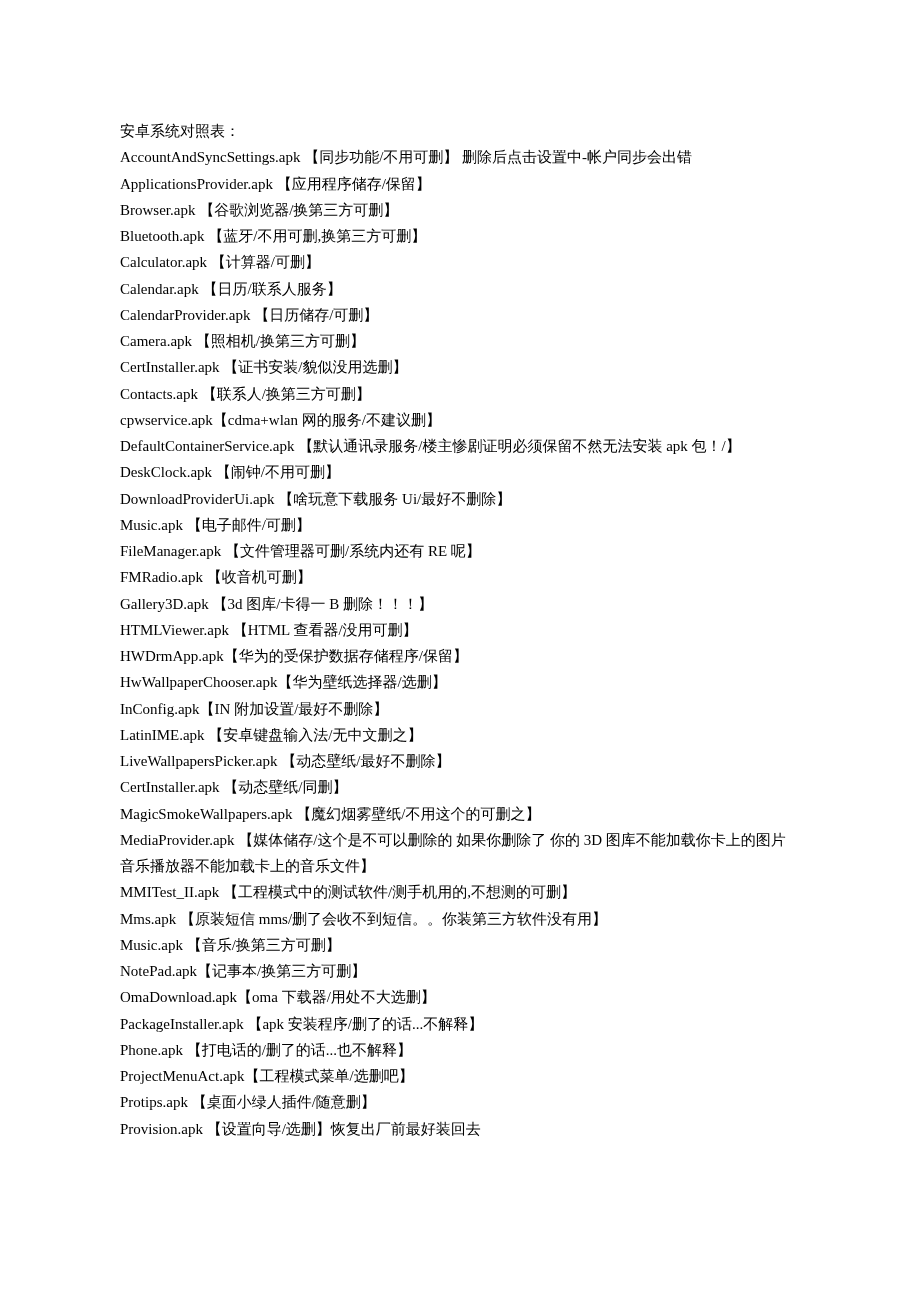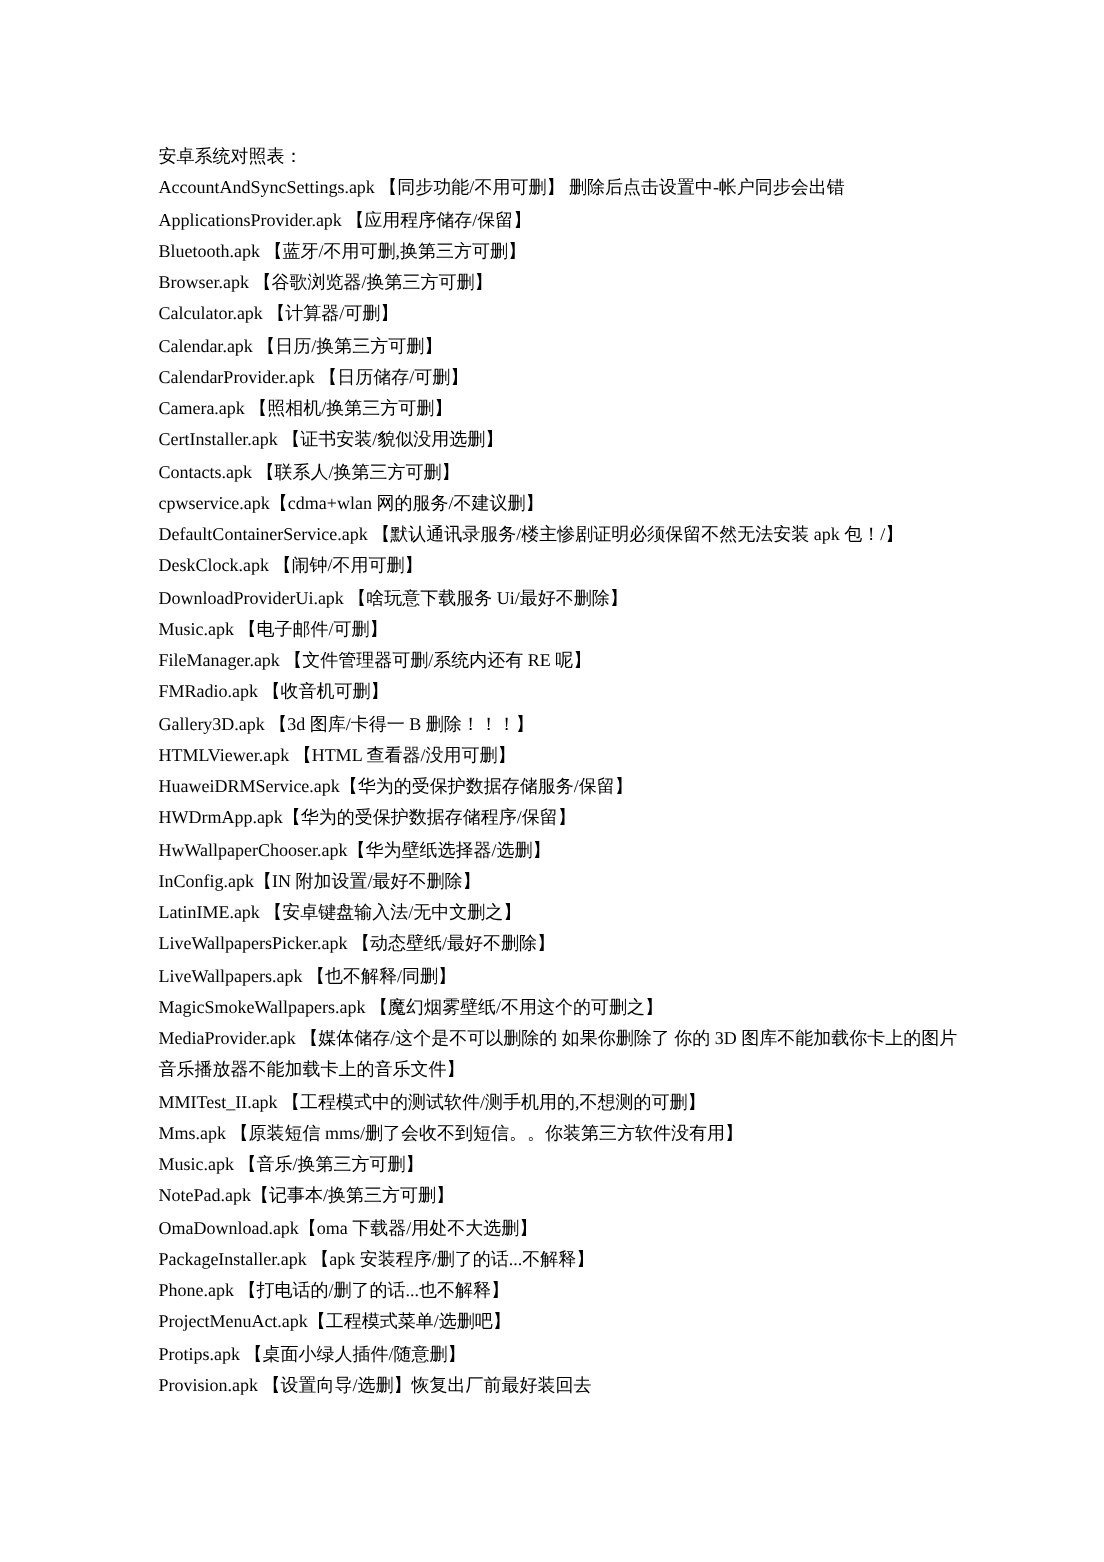--- a/index.html
+++ b/index.html
@@ -11,55 +11,53 @@
       color: #000000;
       width: 920px;
     }
     .page {
       padding: 118px 120px 60px 120px;
       line-height: 1.75;
     }
     .line {
       white-space: normal;
       word-break: break-word;
-      margin-left: 12px;
     }
   </style>
 </head>
 <body>
 
 <div class="page">
   <div class="line">安卓系统对照表：</div>
   <div id="lines-container">
       <div class="line">AccountAndSyncSettings.apk 【同步功能/不用可删】 删除后点击设置中-帐户同步会出错</div>
       <div class="line">ApplicationsProvider.apk 【应用程序储存/保留】</div>
+      <div class="line">Browser.apk 【谷歌浏览器/换第三方可删】</div>
       <div class="line">Bluetooth.apk 【蓝牙/不用可删,换第三方可删】</div>
-      <div class="line">Browser.apk 【谷歌浏览器/换第三方可删】</div>
       <div class="line">Calculator.apk 【计算器/可删】</div>
-      <div class="line">Calendar.apk 【日历/换第三方可删】</div>
+      <div class="line">Calendar.apk 【日历/联系人服务】</div>
       <div class="line">CalendarProvider.apk 【日历储存/可删】</div>
       <div class="line">Camera.apk 【照相机/换第三方可删】</div>
       <div class="line">CertInstaller.apk 【证书安装/貌似没用选删】</div>
       <div class="line">Contacts.apk 【联系人/换第三方可删】</div>
       <div class="line">cpwservice.apk【cdma+wlan 网的服务/不建议删】</div>
       <div class="line">DefaultContainerService.apk 【默认通讯录服务/楼主惨剧证明必须保留不然无法安装 apk 包！/】</div>
       <div class="line">DeskClock.apk 【闹钟/不用可删】</div>
       <div class="line">DownloadProviderUi.apk 【啥玩意下载服务 Ui/最好不删除】</div>
       <div class="line">Music.apk 【电子邮件/可删】</div>
       <div class="line">FileManager.apk 【文件管理器可删/系统内还有 RE 呢】</div>
       <div class="line">FMRadio.apk 【收音机可删】</div>
       <div class="line">Gallery3D.apk 【3d 图库/卡得一 B 删除！！！】</div>
       <div class="line">HTMLViewer.apk 【HTML 查看器/没用可删】</div>
-      <div class="line">HuaweiDRMService.apk【华为的受保护数据存储服务/保留】</div>
       <div class="line">HWDrmApp.apk【华为的受保护数据存储程序/保留】</div>
       <div class="line">HwWallpaperChooser.apk【华为壁纸选择器/选删】</div>
       <div class="line">InConfig.apk【IN 附加设置/最好不删除】</div>
       <div class="line">LatinIME.apk 【安卓键盘输入法/无中文删之】</div>
       <div class="line">LiveWallpapersPicker.apk 【动态壁纸/最好不删除】</div>
-      <div class="line">LiveWallpapers.apk 【也不解释/同删】</div>
+      <div class="line">CertInstaller.apk 【动态壁纸/同删】</div>
       <div class="line">MagicSmokeWallpapers.apk 【魔幻烟雾壁纸/不用这个的可删之】</div>
       <div class="line">MediaProvider.apk 【媒体储存/这个是不可以删除的 如果你删除了 你的 3D 图库不能加载你卡上的图片 音乐播放器不能加载卡上的音乐文件】</div>
       <div class="line">MMITest_II.apk 【工程模式中的测试软件/测手机用的,不想测的可删】</div>
       <div class="line">Mms.apk 【原装短信 mms/删了会收不到短信。。你装第三方软件没有用】</div>
       <div class="line">Music.apk 【音乐/换第三方可删】</div>
       <div class="line">NotePad.apk【记事本/换第三方可删】</div>
       <div class="line">OmaDownload.apk【oma 下载器/用处不大选删】</div>
       <div class="line">PackageInstaller.apk 【apk 安装程序/删了的话...不解释】</div>
       <div class="line">Phone.apk 【打电话的/删了的话...也不解释】</div>
       <div class="line">ProjectMenuAct.apk【工程模式菜单/选删吧】</div>

